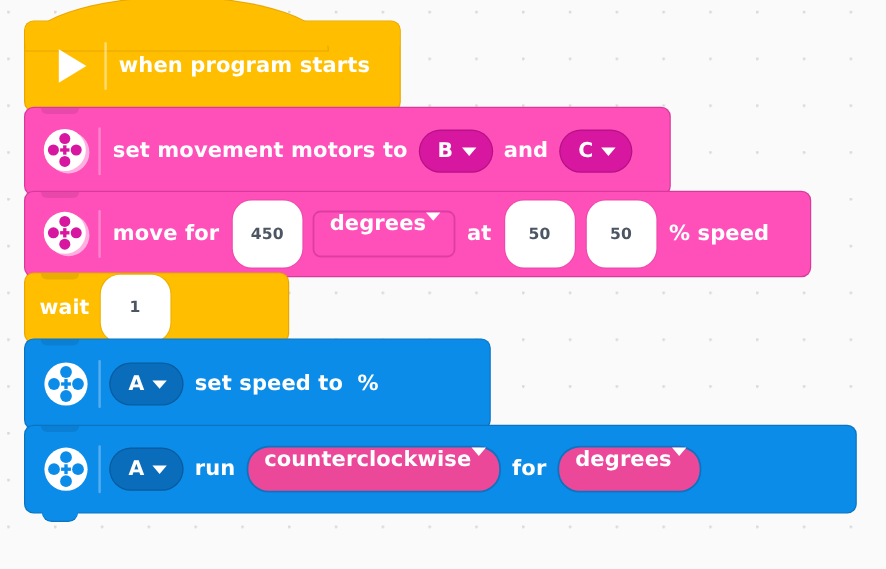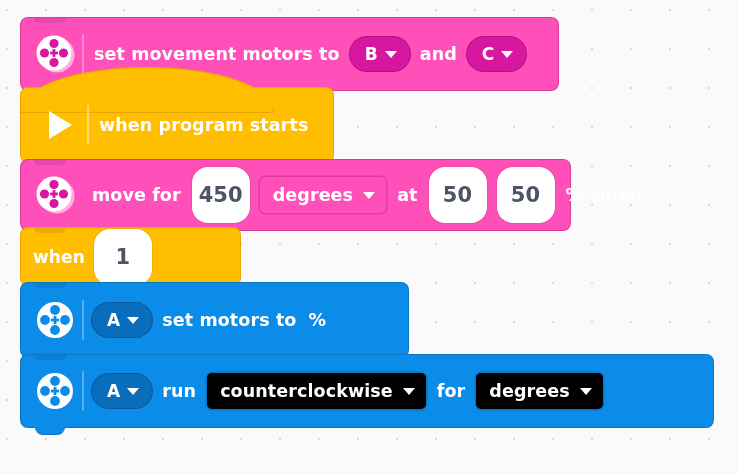--- a/index.html
+++ b/index.html
@@ -107,130 +107,130 @@
     height:34px;padding:0 13px 0 15px;
     border-radius:17px;
     font-size:17px;font-weight:bold;color:#fff;
     margin:0 4px;white-space:nowrap;
   }
   .c-pink .pill{background:#d717a0;box-shadow:0 0 0 1px #b51186;}
   .c-blue .pill{background:#0a6dbb;box-shadow:0 0 0 1px #075a9c;}
 
   
   .rect-drop{
-    display:inline-flex;align-items:center;gap:10px;
+    display:inline-flex;
     height:36px;padding:0 11px 0 13px;
     border-radius:5px;
     font-size:17.5px;font-weight:bold;color:#fff;
     margin:0 5px;white-space:nowrap;
   }
   .c-pink .rect-drop{background:#ff50ba;box-shadow:0 0 0 1.5px #dd3da2;}
-  .c-blue .rect-drop{background:#000000;box-shadow:0 0 0 1.5px #0a74c0;}
+  .c-blue .rect-drop{background:#ec4899;box-shadow:0 0 0 1.5px #0a74c0;border-radius:17px;}
 
   
   .caret{width:0;height:0;border-left:6.5px solid transparent;border-right:6.5px solid transparent;border-top:7.5px solid #fff;}
 
   
   .oval{
     display:inline-flex;align-items:center;justify-content:center;
     min-width:30px;height:32px;padding:12px 14px;
     background:#fff;border-radius:16px;
-    color:#4c5563;font-size:21px;font-weight:bold;
+    color:#4c5563;font-size:13px;font-weight:bold;
     margin:0 5px;
     box-shadow:0 0 0 1px rgba(0,0,0,0.07);
   }
 
   
   .b-setmotors{width:537px;height:72px;}
-  .b-move{width:549px;height:70px;}
+  .b-move{width:654px;height:70px;}
   .b-wait{width:219px;height:57px;font-size:17px;}
   .b-wait .label{margin:0 4px 0 12px;}
   .b-setspeed{width:387px;height:74px;}
   .b-run{width:692px;height:72px;}
 </style>
 </head>
 <body>
 
 <div id="canvas">
   <div id="script">
-
-    <div class="block c-pink b-setmotors">
-      <span class="notch-shade"></span>
-      <span class="motor-icon">
-        <svg width="44" height="44" viewBox="0 0 44 44">
-          <circle cx="24" cy="23" r="17.5" fill="#ffffff" opacity="0.55"></circle>
-          <circle cx="21" cy="21" r="17.5" fill="#ffffff"></circle>
-          <circle cx="21" cy="11.5" r="4.6" fill="#d717a0"></circle>
-          <circle cx="21" cy="30.5" r="4.6" fill="#d717a0"></circle>
-          <circle cx="11.5" cy="21" r="4.6" fill="#d717a0"></circle>
-          <circle cx="30.5" cy="21" r="4.6" fill="#d717a0"></circle>
-          <rect x="19.6" y="17.1" width="2.8" height="7.8" fill="#d717a0"></rect>
-          <rect x="17.1" y="19.6" width="7.8" height="2.8" fill="#d717a0"></rect>
-        </svg>
-      </span>
-      <span class="divider"></span>
-      <span class="label">set movement motors to</span>
-      <span class="pill">
-        <span>B</span>
-        <span class="caret"></span>
-      </span>
-      <span class="label">and</span>
-      <span class="pill">
-        <span>C</span>
-        <span class="caret"></span>
-      </span>
-      <span class="nub"></span>
-    </div>
 
     <div class="block c-yellow hat b-hat">
       <div class="dome"></div>
       <div class="domecover"></div>
       <div class="hat-inner">
         <span class="play-icon">
           <svg width="30" height="32" viewBox="0 0 30 32">
               <polygon points="4,2 27,16 4,30" fill="#ffffff"></polygon>
             </svg>
         </span>
         <span class="divider"></span>
         <span class="label">when program starts</span>
       </div>
       <span class="nub"></span>
     </div>
 
-    <div class="block c-pink b-move">
+    <div class="block c-pink b-setmotors">
       <span class="notch-shade"></span>
       <span class="motor-icon">
         <svg width="44" height="44" viewBox="0 0 44 44">
           <circle cx="24" cy="23" r="17.5" fill="#ffffff" opacity="0.55"></circle>
           <circle cx="21" cy="21" r="17.5" fill="#ffffff"></circle>
           <circle cx="21" cy="11.5" r="4.6" fill="#d717a0"></circle>
           <circle cx="21" cy="30.5" r="4.6" fill="#d717a0"></circle>
           <circle cx="11.5" cy="21" r="4.6" fill="#d717a0"></circle>
           <circle cx="30.5" cy="21" r="4.6" fill="#d717a0"></circle>
           <rect x="19.6" y="17.1" width="2.8" height="7.8" fill="#d717a0"></rect>
           <rect x="17.1" y="19.6" width="7.8" height="2.8" fill="#d717a0"></rect>
         </svg>
       </span>
       <span class="divider"></span>
+      <span class="label">set movement motors to</span>
+      <span class="pill">
+        <span>B</span>
+        <span class="caret"></span>
+      </span>
+      <span class="label">and</span>
+      <span class="pill">
+        <span>C</span>
+        <span class="caret"></span>
+      </span>
+      <span class="nub"></span>
+    </div>
+
+    <div class="block c-pink b-move">
+      <span class="notch-shade"></span>
+      <span class="motor-icon">
+        <svg width="44" height="44" viewBox="0 0 44 44">
+          <circle cx="24" cy="23" r="17.5" fill="#ffffff" opacity="0.55"></circle>
+          <circle cx="21" cy="21" r="17.5" fill="#ffffff"></circle>
+          <circle cx="21" cy="11.5" r="4.6" fill="#d717a0"></circle>
+          <circle cx="21" cy="30.5" r="4.6" fill="#d717a0"></circle>
+          <circle cx="11.5" cy="21" r="4.6" fill="#d717a0"></circle>
+          <circle cx="30.5" cy="21" r="4.6" fill="#d717a0"></circle>
+          <rect x="19.6" y="17.1" width="2.8" height="7.8" fill="#d717a0"></rect>
+          <rect x="17.1" y="19.6" width="7.8" height="2.8" fill="#d717a0"></rect>
+        </svg>
+      </span>
+      <span class="divider"></span>
       <span class="label">move for</span>
       <span class="oval">450</span>
       <span class="rect-drop">
         <span>degrees</span>
         <span class="caret"></span>
       </span>
       <span class="label">at</span>
       <span class="oval">50</span>
       <span class="oval">50</span>
-      <span class="label">% when</span>
+      <span class="label">% speed</span>
       <span class="nub"></span>
     </div>
 
     <div class="block c-yellow b-wait">
       <span class="notch-shade"></span>
-      <span class="label">when</span>
+      <span class="label">wait</span>
       <span class="oval">1</span>
       <span class="nub"></span>
     </div>
 
     <div class="block c-blue b-setspeed">
       <span class="notch-shade"></span>
       <span class="motor-icon">
         <svg width="44" height="44" viewBox="0 0 44 44">
           <circle cx="22" cy="22" r="18" fill="#ffffff"></circle>
           <circle cx="22" cy="12" r="4.9" fill="#0c8ce9"></circle>
@@ -239,21 +239,21 @@
           <circle cx="32" cy="22" r="4.9" fill="#0c8ce9"></circle>
           <rect x="20.6" y="17.9" width="2.8" height="8.2" fill="#0c8ce9"></rect>
           <rect x="17.9" y="20.6" width="8.2" height="2.8" fill="#0c8ce9"></rect>
         </svg>
       </span>
       <span class="divider"></span>
       <span class="pill">
         <span>A</span>
         <span class="caret"></span>
       </span>
-      <span class="label">set motors to</span>
+      <span class="label">set speed to</span>
       <span class="label">%</span>
       <span class="nub"></span>
     </div>
 
     <div class="block c-blue b-run">
       <span class="notch-shade"></span>
       <span class="motor-icon">
         <svg width="44" height="44" viewBox="0 0 44 44">
           <circle cx="22" cy="22" r="18" fill="#ffffff"></circle>
           <circle cx="22" cy="12" r="4.9" fill="#0c8ce9"></circle>

